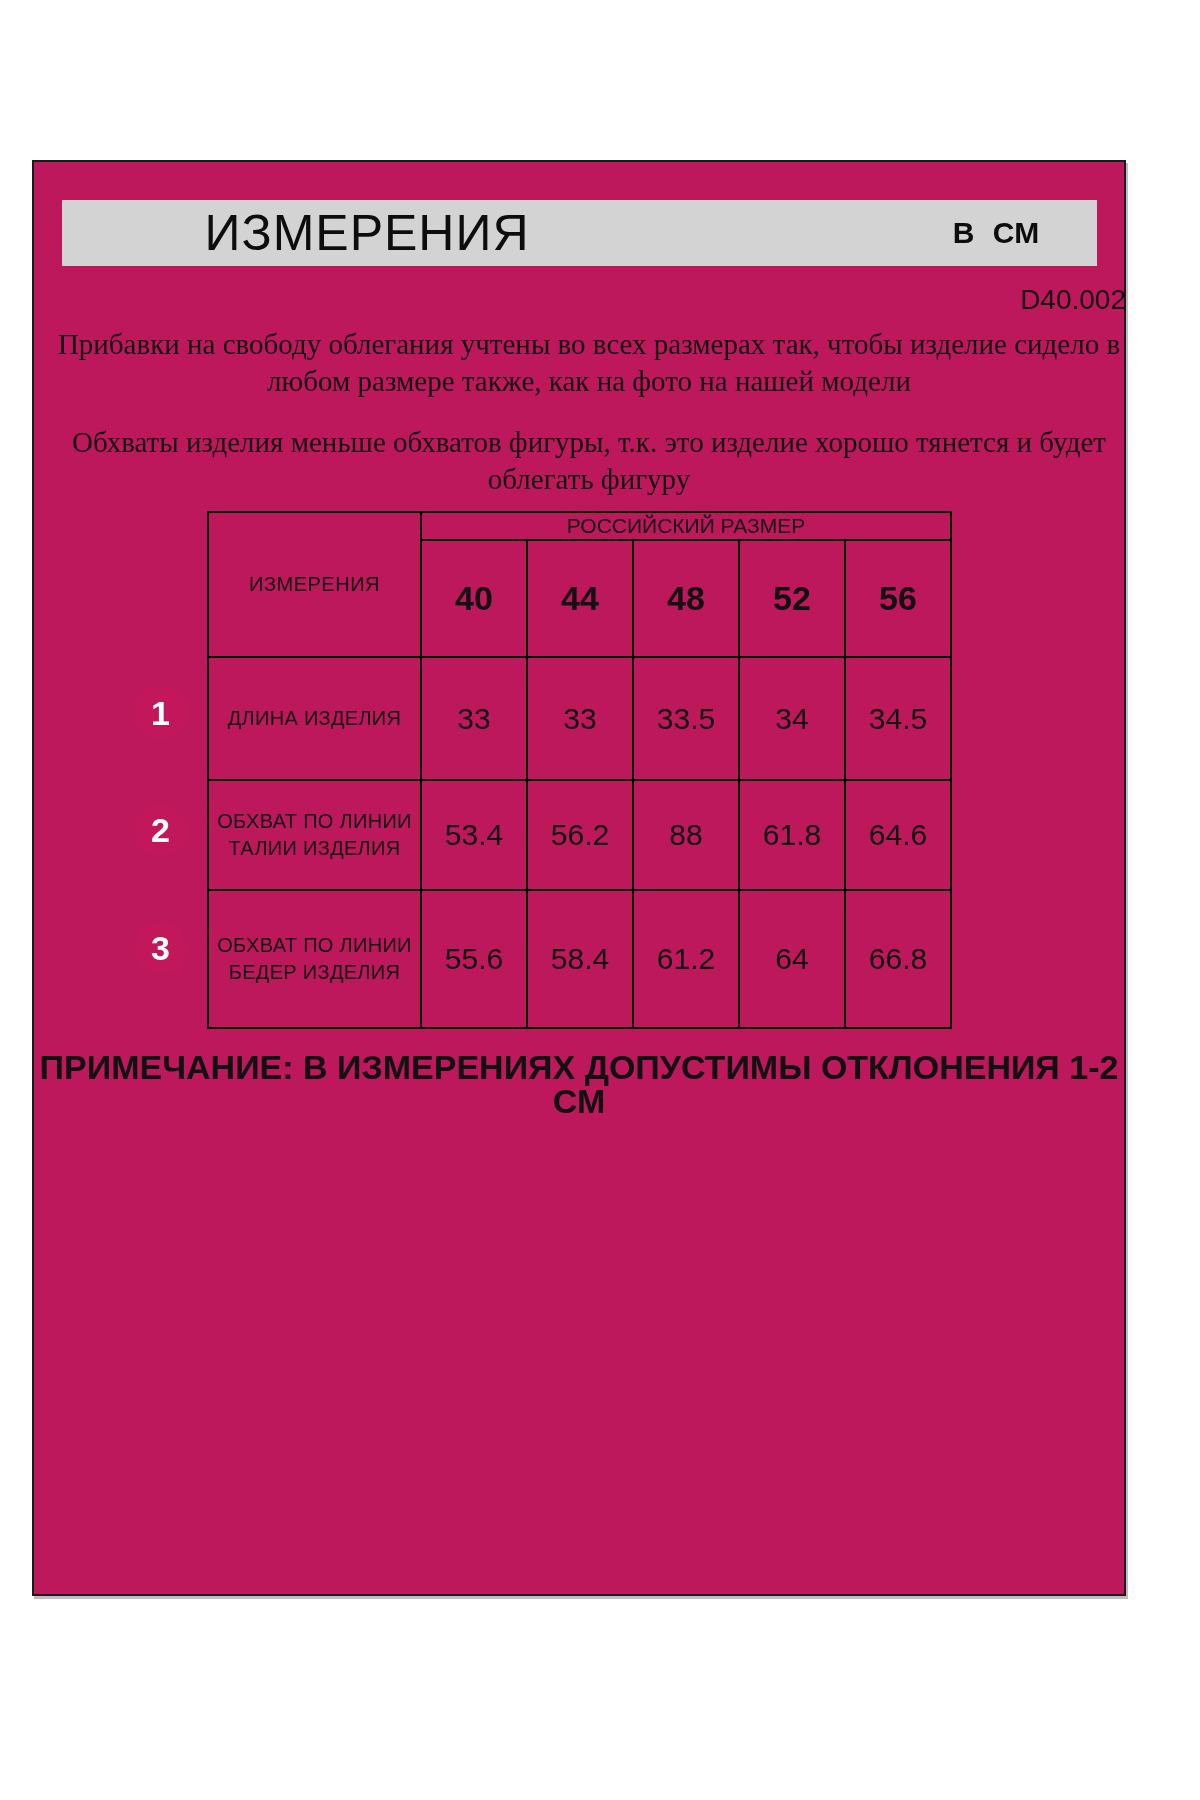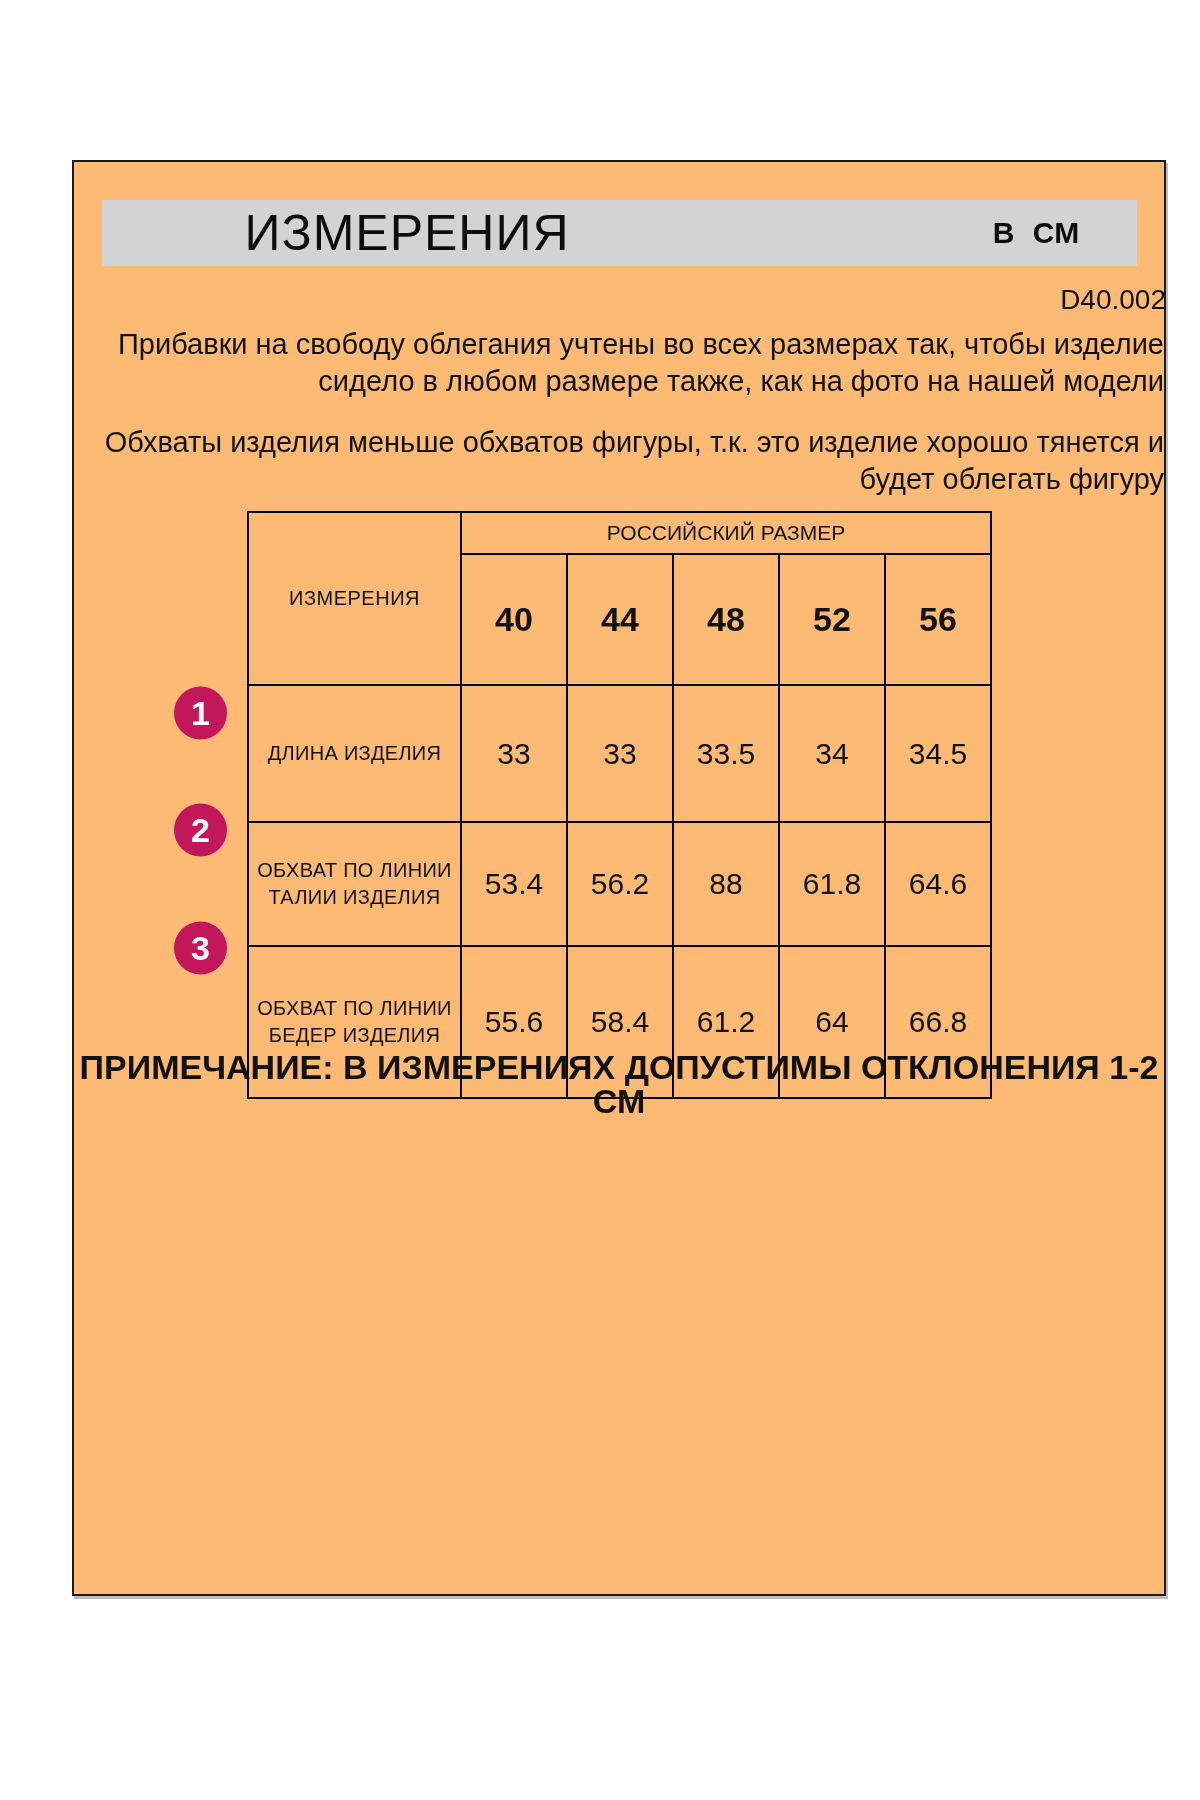--- a/index.html
+++ b/index.html
@@ -8,60 +8,60 @@
     background:#ffffff;
     font-family:"Liberation Sans","DejaVu Sans",sans-serif;
     color:#111;
     position:relative;
     overflow:hidden;
   }
   .frame {
     position:absolute; left:32px; top:160px;
     width:1094px; height:1436px;
     border:2px solid #1a1a1a;
-    background:#fdba74;
+    background:#be185d;
     box-sizing:border-box;
     box-shadow:2px 3px 0 #bdbdbd;
-    margin-left:40px;
   }
   .band {
     position:absolute; left:28px; top:38px;
     width:1035px; height:66px;
     background:#d3d3d3;
   }
   .band span {
     position:absolute; top:0; line-height:66px;
     transform:translateX(-50%);
     white-space:nowrap; color:#0d0d0d;
   }
   .t-left  { left:305px; font-size:50px; font-weight:400; letter-spacing:1px; }
   .t-right { left:674px; font-size:50px; font-weight:700; letter-spacing:1px; }
   .t-unit  { left:934px; font-size:30px; font-weight:700; word-spacing:10px; }
 
   .code {
     position:absolute; top:114px; left:2px; width:100%;
     text-align:right; font-size:28px; line-height:48px;
   }
   .para {
-    position:absolute; left:0; width:100%;
-    text-align:right; font-size:29px; line-height:37px;
+    position:absolute; left:10px; width:100%;
+    text-align:center; font-size:29px; line-height:37px;
     white-space:pre-line;
+    font-family:Liberation Serif, serif;
   }
   .para1 { top:164px; }
   .para2 { top:262px; }
 
   .table-wrap { position:absolute; left:173px; top:349px; }
   table.size-table {
     border-collapse:collapse; table-layout:fixed;
     width:743px;
   }
   table.size-table td {
     border:2px solid #000;
     text-align:center; vertical-align:middle;
-    padding:7px; overflow:hidden;
+    padding:0; overflow:hidden;
   }
   .col-label { width:213px; }
   .col-size  { width:106px; }
   td.corner    { font-size:20px; letter-spacing:0.5px; }
   td.size-head { height:26px; font-size:21px; line-height:24px; }
   tr.r-sizes td { height:115px; font-size:34px; font-weight:700;text-align:center; }
   tr.r1 td { height:121px; }
   tr.r2 td { height:108px; }
   tr.r3 td { height:136px; }
   td.lbl { font-size:20px; line-height:27px; letter-spacing:0.3px; }

